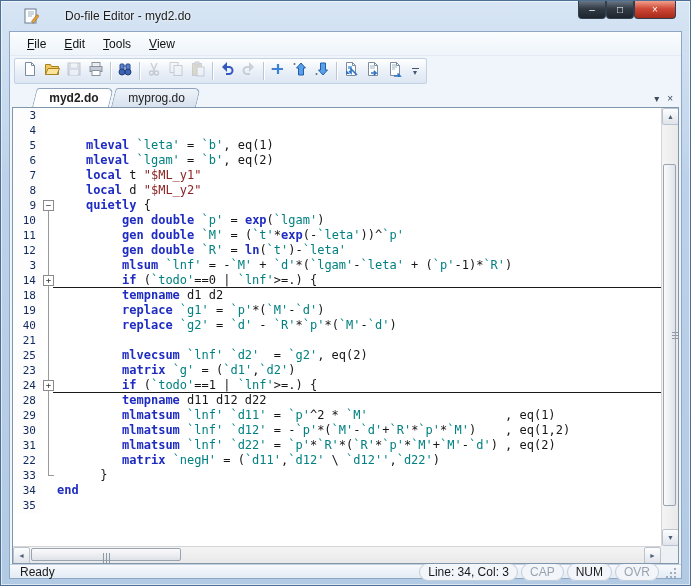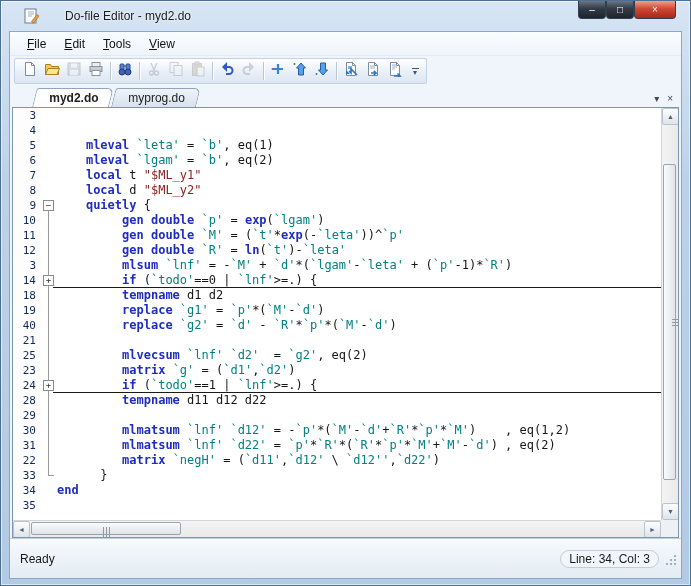--- a/index.html
+++ b/index.html
@@ -85,21 +85,21 @@
     background:linear-gradient(90deg,#fbfbfb,#dfe3e9);}
   .vthumb .grip{position:absolute;left:4px;right:4px;top:50%;height:7px;margin-top:-3px;
     background:repeating-linear-gradient(#8f99a6 0 1px,transparent 1px 3px);}
   .hthumb{position:absolute;top:1px;bottom:2px;left:18px;width:150px;border:1px solid #9aa4b1;border-radius:2px;
     background:linear-gradient(#fbfbfb,#dfe3e9);}
   .hthumb .grip{position:absolute;top:4px;bottom:4px;left:50%;width:7px;margin-left:-3px;
     background:repeating-linear-gradient(90deg,#8f99a6 0 1px,transparent 1px 3px);}
   .corner{position:absolute;right:0;bottom:0;width:17px;height:17px;background:#eef1f4;}
 
   
-  .statusbar{height:40px;display:flex;align-items:center;font-size:12px;color:#1a1a1a;
+  .statusbar{height:14px;display:flex;align-items:center;font-size:12px;color:#1a1a1a;
     background:linear-gradient(#f7fafd,#e3ebf4);border-top:1px solid #c3cfdd;padding:0 4px;}
   .status-ready{flex:1;padding-left:6px;}
   .spanel{border:1px solid #c4cdd8;background:#f2f6fa;padding:1px 8px;margin-left:3px;
     border-radius:9px;white-space:nowrap;}
   .spanel.off{color:#9aa4ae;}
   .grip{width:14px;height:14px;margin-left:4px;position:relative;}
   .grip i{position:absolute;width:2px;height:2px;background:#9fb0c2;}
 </style>
 </head>
 <body>
@@ -362,20 +362,21 @@
             <span class="code"><span class="pl">         </span><span class="kw">if</span><span class="pl"> (</span><span class="mac">`todo'</span><span class="pl">==1 | </span><span class="mac">`lnf'</span><span class="pl">&gt;=.) {</span></span>
           </div>
           <div class="row">
             <span class="ln">28</span>
             <span class="fold f-line"></span>
             <span class="code"><span class="pl">         </span><span class="kw">tempname</span><span class="pl"> d11 d12 d22</span></span>
           </div>
           <div class="row">
             <span class="ln">29</span>
             <span class="fold f-line"></span>
+            <span class="code"><span class="pl">         </span><span class="kw">mlmatsum</span><span class="pl"> </span><span class="mac">`lnf'</span><span class="pl"> </span><span class="mac">`d11'</span><span class="pl"> = </span><span class="mac">`p'</span><span class="pl">^2 * </span><span class="mac">`M'</span><span class="pl">                   , eq(1)</span></span>
           </div>
           <div class="row">
             <span class="ln">30</span>
             <span class="fold f-line"></span>
             <span class="code"><span class="pl">         </span><span class="kw">mlmatsum</span><span class="pl"> </span><span class="mac">`lnf'</span><span class="pl"> </span><span class="mac">`d12'</span><span class="pl"> = -</span><span class="mac">`p'</span><span class="pl">*(</span><span class="mac">`M'</span><span class="pl">-</span><span class="mac">`d'</span><span class="pl">+</span><span class="mac">`R'</span><span class="pl">*</span><span class="mac">`p'</span><span class="pl">*</span><span class="mac">`M'</span><span class="pl">)    , eq(1,2)</span></span>
           </div>
           <div class="row">
             <span class="ln">31</span>
             <span class="fold f-line"></span>
             <span class="code"><span class="pl">         </span><span class="kw">mlmatsum</span><span class="pl"> </span><span class="mac">`lnf'</span><span class="pl"> </span><span class="mac">`d22'</span><span class="pl"> = </span><span class="mac">`p'</span><span class="pl">*</span><span class="mac">`R'</span><span class="pl">*(</span><span class="mac">`R'</span><span class="pl">*</span><span class="mac">`p'</span><span class="pl">*</span><span class="mac">`M'</span><span class="pl">+</span><span class="mac">`M'</span><span class="pl">-</span><span class="mac">`d'</span><span class="pl">) , eq(2)</span></span>
@@ -417,20 +418,21 @@
           </div>
         <div class="sbtn" style="right:0;top:0">►</div>
       </div>
 
       <div class="corner"></div>
     </div>
 
     <div class="statusbar">
       <span class="status-ready">Ready</span>
       <span class="spanel">Line: 34, Col: 3</span>
+      <span id="indicators"><span class="spanel off">CAP</span><span class="spanel">NUM</span><span class="spanel off">OVR</span></span>
       <span class="grip">
         <i style="right:1px;bottom:1px"></i>
           <i style="right:5px;bottom:1px"></i>
           <i style="right:9px;bottom:1px"></i>
         <i style="right:1px;bottom:5px"></i>
           <i style="right:5px;bottom:5px"></i>
         <i style="right:1px;bottom:9px"></i>
       </span>
     </div>
 

